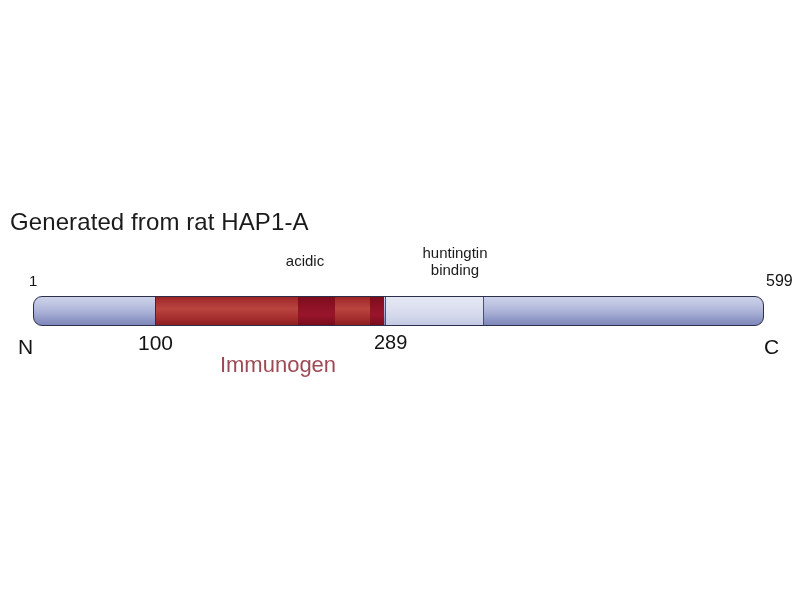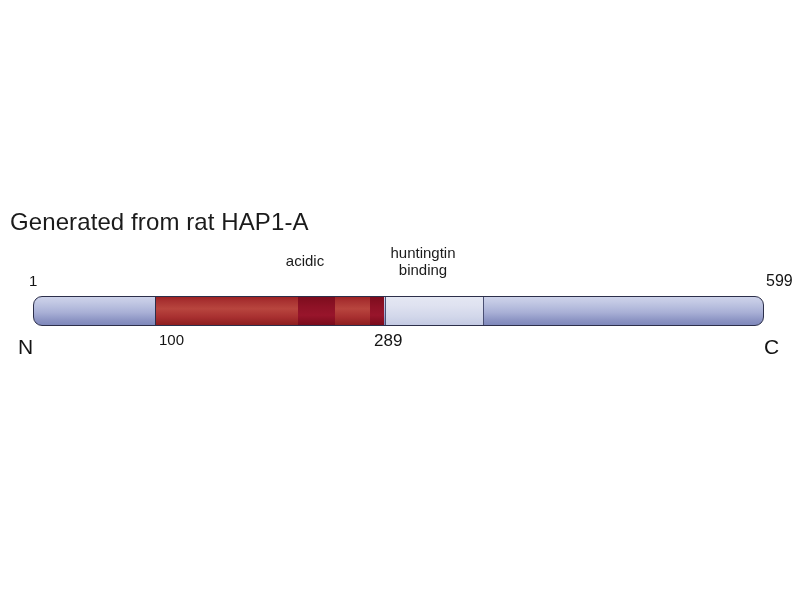--- a/index.html
+++ b/index.html
@@ -112,35 +112,35 @@
     color: #141414;
     white-space: nowrap;
   }
 
   .lbl-start-num { left: 29px;  top: 272px; font-size: 15px; }
   .lbl-end-num   { left: 766px; top: 272px; font-size: 16px; }
 
   .lbl-n { left: 18px;  top: 335px; font-size: 21px; }
   .lbl-c { left: 764px; top: 335px; font-size: 21px; }
 
-  .lbl-100 { left: 159px; top: 331px; font-size: 15px; }
-  .lbl-289 { left: 374px; top: 331px; font-size: 17px; }
+  .lbl-100 { left: 138px; top: 331px; font-size: 21px; }
+  .lbl-289 { left: 374px; top: 331px; font-size: 20px; }
 
   
   .domain-lbl {
     position: absolute;
     color: #1b1b1b;
     text-align: center;
     font-size: 15px;
     line-height: 17px;
     white-space: nowrap;
   }
 
   .lbl-acidic { left: 255px; top: 252px; width: 100px; }
-  .lbl-hunt   { left: 368px; top: 244px; width: 110px; }
+  .lbl-hunt   { left: 400px; top: 244px; width: 110px; }
 
   
   .immunogen-caption {
     position: absolute;
     left: 178px;
     top: 352px;
     width: 200px;
     text-align: center;
     font-size: 22px;
     color: #9d4a55;
@@ -179,14 +179,15 @@
   </div>
 
   <div class="lbl lbl-n">N</div>
 
   <div class="lbl lbl-c">C</div>
 
   <div class="lbl lbl-100">100</div>
 
   <div class="lbl lbl-289">289</div>
 
+  <div class="immunogen-caption">Immunogen</div>
 
 </div>
 
 </body></html>

